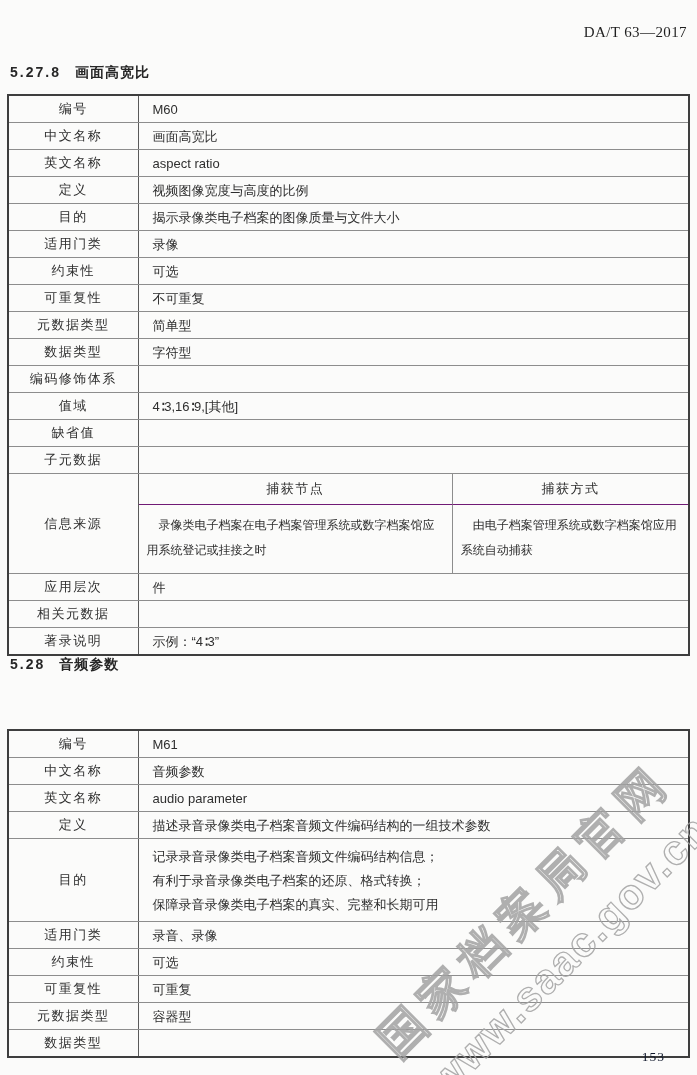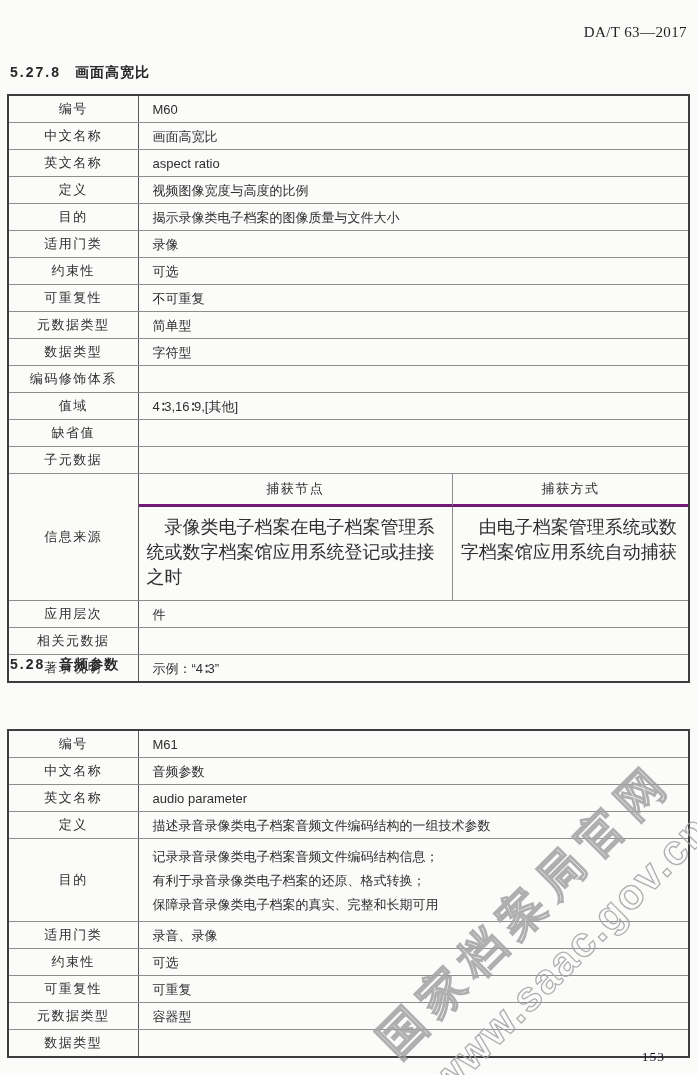--- a/index.html
+++ b/index.html
@@ -60,30 +60,30 @@
     padding-top:6px; 
   }
   td.nested { padding:0; vertical-align:top; }
   .sub {
     display:grid;
     grid-template-columns:57.2% 42.8%;
   }
   .sub-h {
     text-align:center;
     padding:6px 4px;
-    border-bottom:3px solid #701a75;
+    border-bottom:1px solid #701a75;
     letter-spacing:1.5px;
     font-size:13px;
   }
   .sub-h.first { border-right:1px solid #8d8d8d; }
   .sub-c {
     padding:8px 10px 10px 8px;
     text-indent:1em;
     line-height:25px;
-    font-size:18px;
+    font-size:12px;
   }
   .sub-c.first { border-right:1px solid #8d8d8d; }
 
   .page-num {
     position:absolute; top:1049px; right:32px;
     font-family:"Liberation Serif", serif;
     font-size:13.5px; color:#0f172a; letter-spacing:1px;
   }
 
   .watermark {

